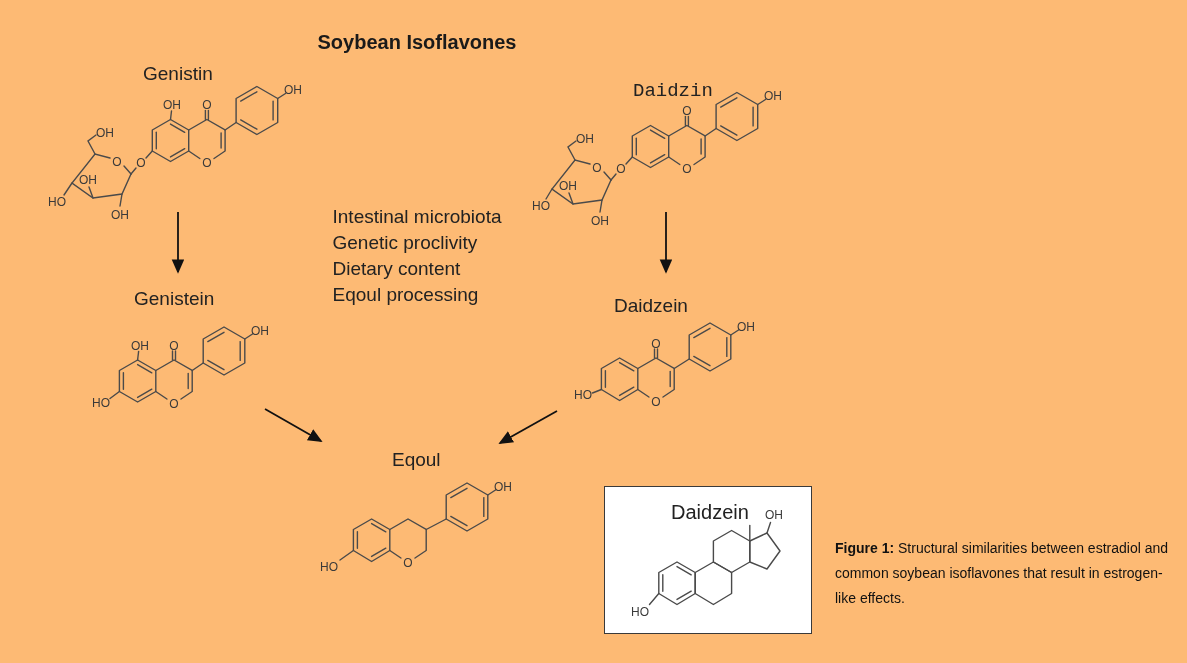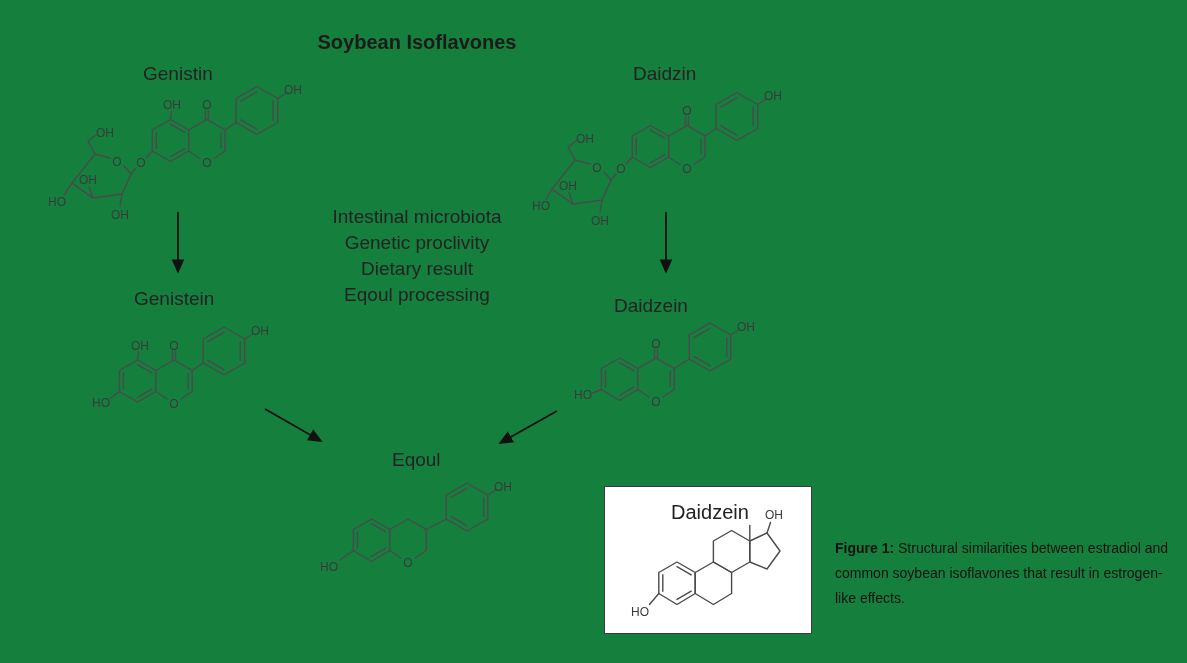--- a/index.html
+++ b/index.html
@@ -1,22 +1,22 @@
 <!DOCTYPE html>
 <html><head>
 <meta charset="utf-8">
 <style>
   html,body{margin:0;padding:0;background:#fff;}
-  .canvas{position:relative;width:1187px;height:663px;background:#15803d;overflow:hidden;
+  .canvas{position:relative;width:1187px;height:663px;background:#fdba74;overflow:hidden;
           font-family:"Liberation Sans",sans-serif;}
   .title{position:absolute;left:417px;top:31px;transform:translateX(-50%);
          font-size:20px;font-weight:bold;color:#1a1a1a;white-space:nowrap;}
   .mol-label{position:absolute;font-size:19px;color:#222;white-space:nowrap;}
   .factors{position:absolute;left:417px;top:204px;transform:translateX(-50%);
-           text-align:center;font-size:19px;line-height:26px;color:#222;white-space:nowrap;}
+           text-align:left;font-size:19px;line-height:26px;color:#222;white-space:nowrap;}
   .estradiol-box{position:absolute;left:604px;top:486px;width:206px;height:146px;
                  border:1.5px solid #3a3a3a;background:#fff;}
   .estradiol-label{position:absolute;left:671px;top:501px;font-size:20px;color:#222;}
   .caption{position:absolute;left:835px;top:536px;width:335px;
            font-size:14px;line-height:25px;color:#111;}
   .cap-bold{font-weight:bold;}
   svg.overlay{position:absolute;left:0;top:0;}
   svg .bond{stroke:#4a4a4a;stroke-width:1.4;fill:none;stroke-linecap:round;}
   svg .ring{stroke:#4a4a4a;stroke-width:1.4;fill:none;stroke-linejoin:round;}
   svg .atom{font-family:"Liberation Sans",sans-serif;font-size:12px;fill:#3a3a3a;
@@ -24,29 +24,29 @@
   svg .arrow{stroke:#111;stroke-width:1.8;fill:none;}
 </style>
 </head>
 <body>
 
 <div class="canvas">
 
   <div class="title">Soybean Isoflavones</div>
 
   <div class="mol-label" style="left:143px;top:63px;">Genistin</div>
-  <div class="mol-label" style="left:633px;top:63px;">Daidzin</div>
+  <div class="mol-label" style="left:633px;top:80px;font-family:Liberation Mono, monospace;">Daidzin</div>
   <div class="mol-label" style="left:134px;top:288px;">Genistein</div>
   <div class="mol-label" style="left:614px;top:295px;">Daidzein</div>
   <div class="mol-label" style="left:392px;top:449px;">Eqoul</div>
 
   <div class="factors">
     <div>Intestinal microbiota</div>
     <div>Genetic proclivity</div>
-    <div>Dietary result</div>
+    <div>Dietary content</div>
     <div>Eqoul processing</div>
   </div>
 
   <div class="estradiol-box"></div>
   <div class="estradiol-label mol-label">Daidzein</div>
 
   <div class="caption">
     <span class="cap-bold">Figure 1:</span>
     <span>Structural similarities between estradiol and common soybean isoflavones that result in estrogen-like effects.</span>
   </div>

